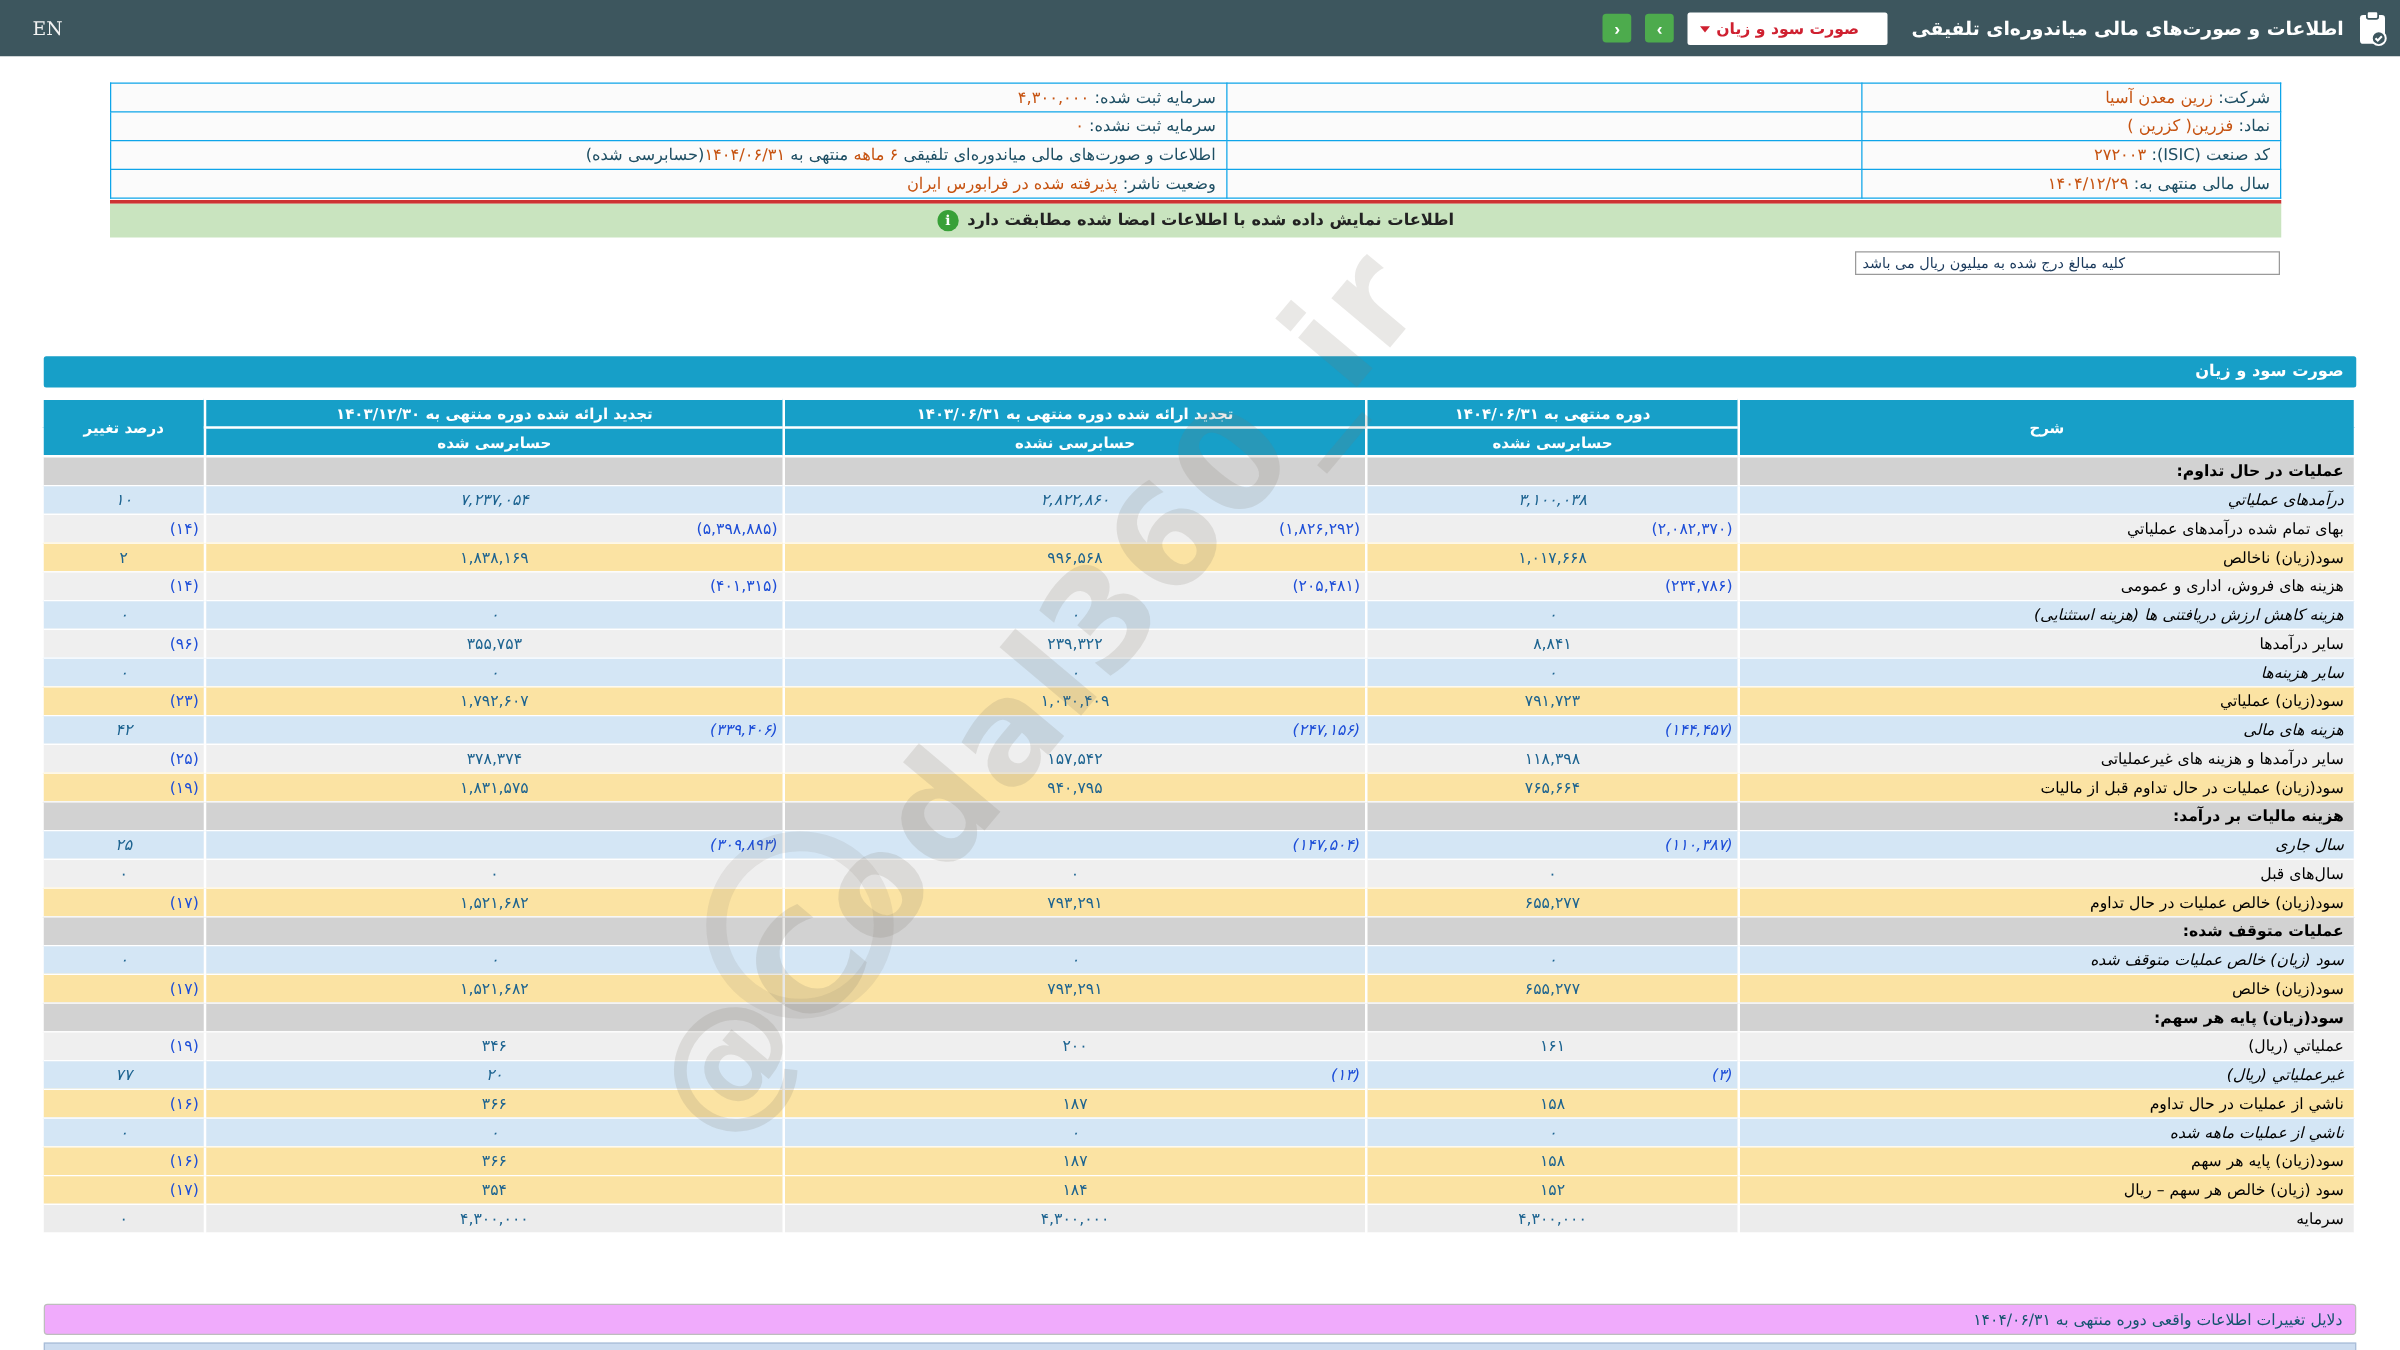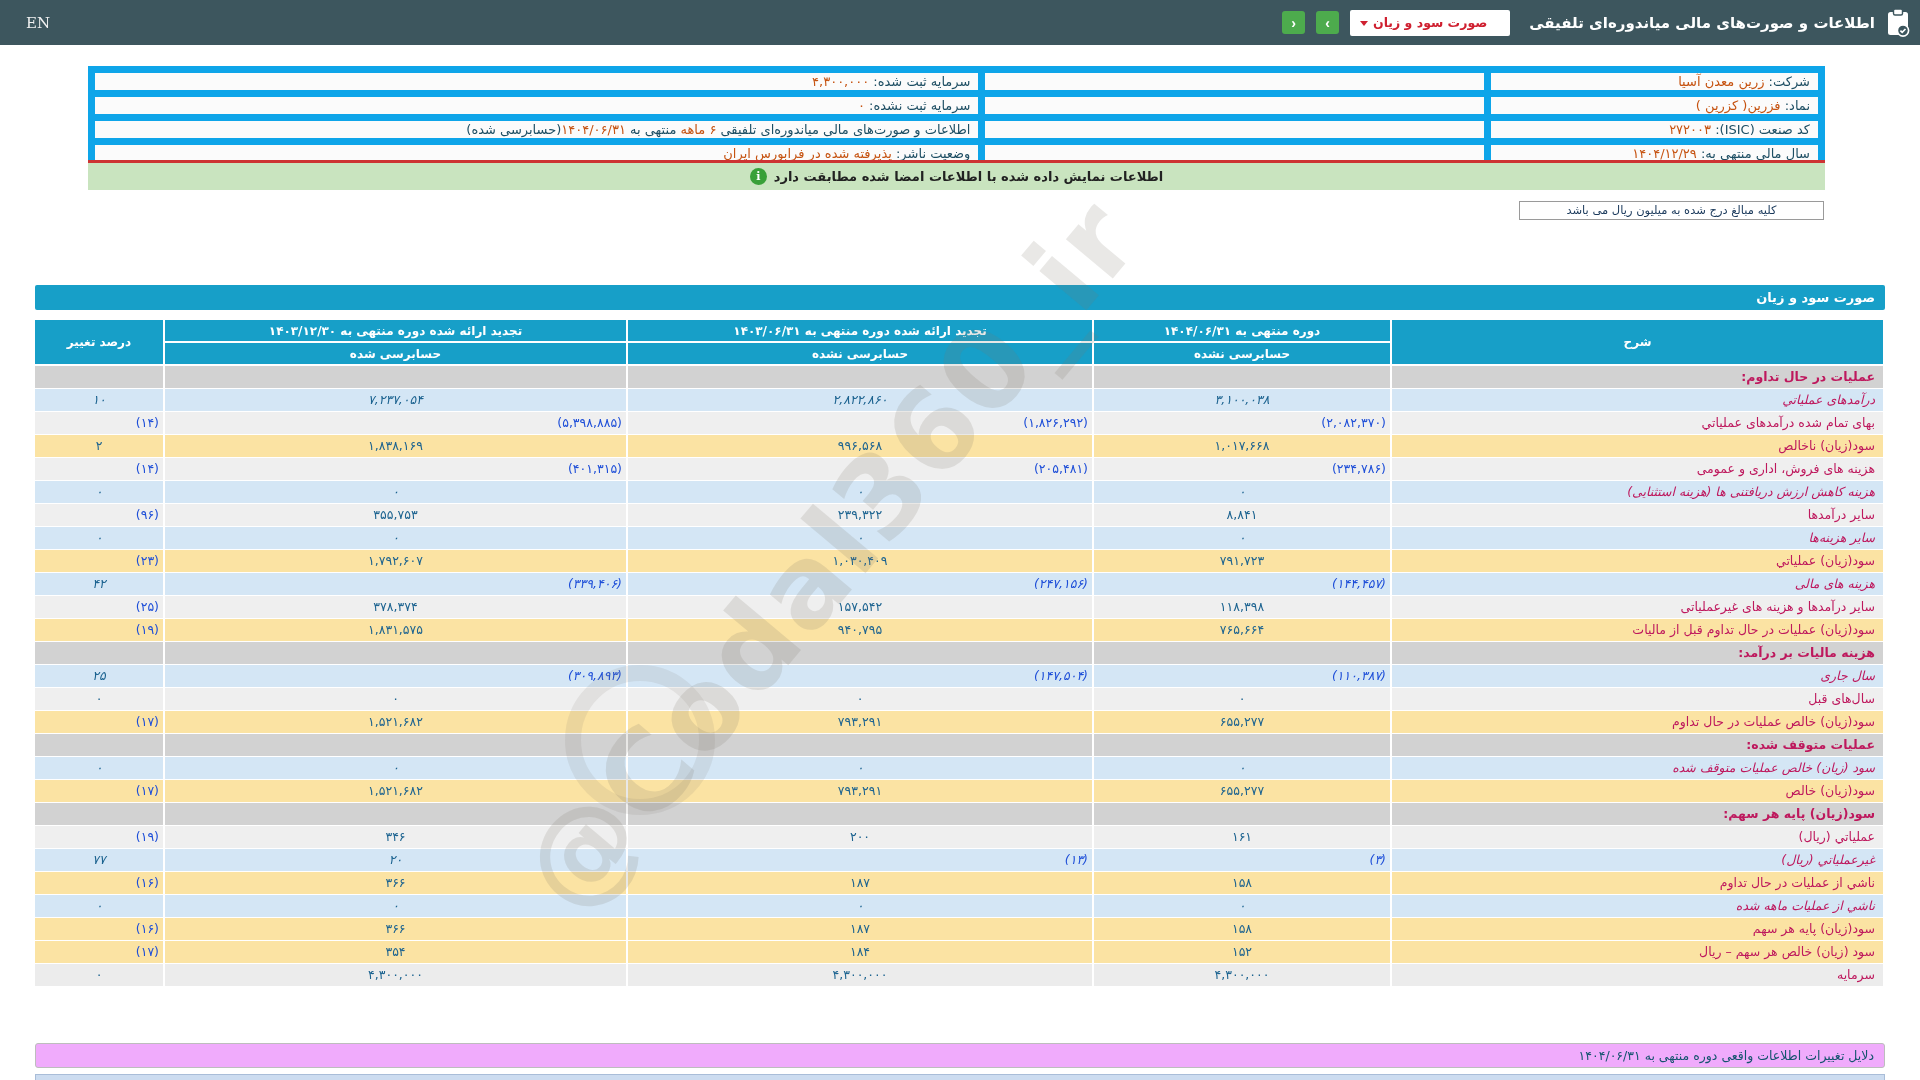--- a/index.html
+++ b/index.html
@@ -40,21 +40,21 @@
   .en-link {
     color:#f2f2f2; font-family:"DejaVu Serif", serif; font-size:15px;
     text-underline-offset:4px; cursor:pointer;
   }
   
   .info-table {
     position:absolute; top:66px; right:95px; width:1737px;
     border-collapse:collapse; background:#fbfbfb;
   }
   .info-table td {
-    border:7px solid #0ea5e9; height:23px; padding:1px 8px;
+    border:1px solid #0ea5e9; height:23px; padding:1px 8px;
     font-size:13px; text-align:right; vertical-align:middle; white-space:nowrap;
   }
   .info-table td.cell-right { width:335px; }
   .info-table td.cell-spacer { width:509px; }
   .info-table td.cell-left { width:893px; }
   .info-lbl { color:#1d4e63; }
   .info-val { color:#c65311; }
   .red-line { position:absolute; top:160px; right:95px; width:1737px; height:3px; background:#cd3333; }
   
   .notice {
@@ -62,43 +62,43 @@
     background:#c9e4bf; display:flex; align-items:center; justify-content:center;
     gap:7px; color:#222; font-size:13px; font-weight:bold;
   }
   .info-circle-icon {
     width:17px; height:17px; border-radius:50%; background:#38a038;
     color:#fff; font-size:11px; font-weight:bold; font-family:"DejaVu Serif",serif;
     display:flex; align-items:center; justify-content:center; flex:0 0 auto;
   }
   
   .unit-box {
-    position:absolute; top:201px; right:96px; width:305px; height:19px;
+    position:absolute; top:201px; right:96px; width:340px; height:19px;
     border:1px solid #9a9a9a; background:#fff;
-    font-size:11.5px; color:#1b3a5c; text-align:center; padding:1px 5px;
+    font-size:11.5px; color:#1b3a5c; text-align:left; padding:1px 5px;
     white-space:nowrap;
   }
   
   .table-wrap { position:absolute; top:285px; right:35px; width:1850px; }
   .tbl-title {
     height:25px; background:#179fc8; color:#fff; font-size:13px; font-weight:bold;
     display:flex; align-items:center; padding:0 10px; border-radius:2px;
     margin-bottom:8px;
   }
   table.income { width:1850px; border-collapse:collapse; table-layout:fixed; border:1px solid #c9c9c9; }
   table.income thead th {
     background:#179fc8; color:#fff; font-weight:bold; font-size:12px;
     border:2px solid #fff; height:23px; text-align:center; padding:0 4px;
   }
   table.income tbody td {
     height:23px; font-size:12.5px; padding:0 4px;
     border-left:2px solid #fff; border-right:2px solid #fff; border-bottom:1px solid #fff;
     text-align:center; color:#1c6390; vertical-align:middle; white-space:nowrap;
   }
-  table.income tbody td.sharh { text-align:right; padding-right:8px; color:#be185d; }
+  table.income tbody td.sharh { text-align:right; padding-right:8px; color:#000000; }
   table.income tbody td.num { direction:ltr; unicode-bidi:embed; }
   table.income tbody td.neg { color:#1d4ed8;text-align:right; }
   tr.blue td   { background:#d4e6f5;font-style:italic; }
   tr.white td  { background:#efefef; }
   tr.yellow td { background:#fbe3a3; }
   tr.section td{ background:#d2d2d2; font-weight:bold; }
   tr.capital td{ background:#ececec; border-bottom:3px solid #1d4e75; }
   
   .footer-bar {
     position:absolute; top:1043px; right:35px; width:1850px; height:25px;

